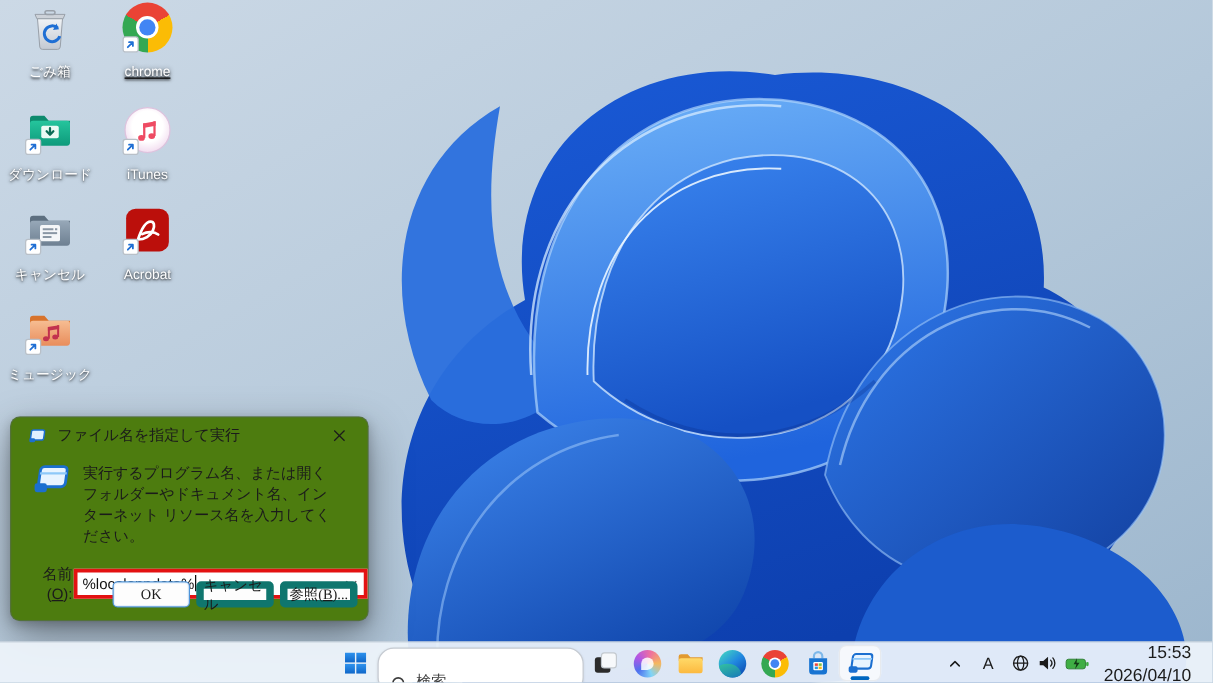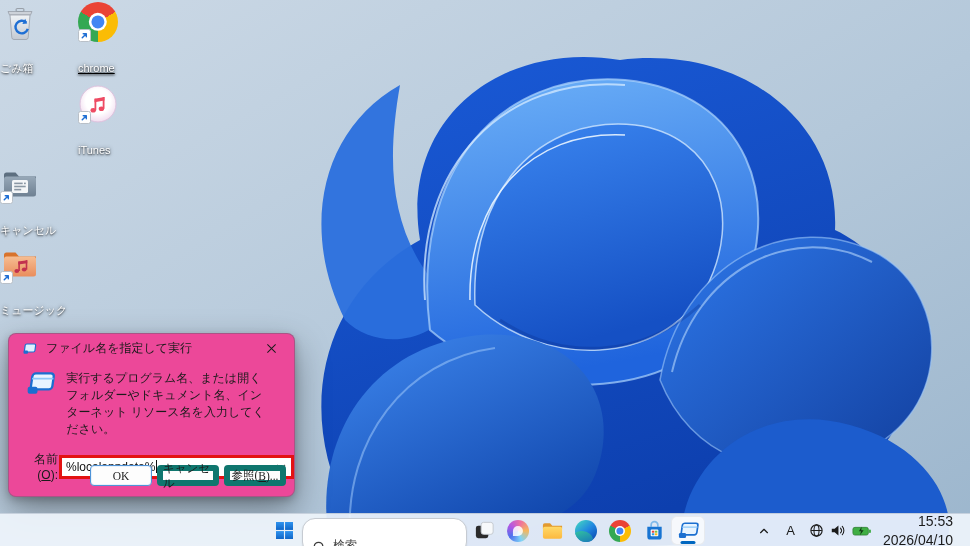--- a/index.html
+++ b/index.html
@@ -4,35 +4,35 @@
 <style>
   * { margin:0; padding:0; box-sizing:border-box; }
   html,body { width:970px; height:546px; overflow:hidden; }
   body { font-family:"Liberation Sans","DejaVu Sans",sans-serif; }
   .screen { position:relative; width:970px; height:546px; overflow:hidden; background:#b7c9da; }
 
   
   .wallpaper { position:absolute; inset:0; }
 
   
-  .desk-icon { position:absolute; width:80px; height:78px; display:flex; flex-direction:column; align-items:flex-start; gap:20px; cursor:default; }
+  .desk-icon { position:absolute; width:80px; height:78px; display:flex; flex-direction:column; align-items:center; gap:10px; cursor:default; }
   .desk-icon .ic { width:40px; height:40px; position:relative; display:flex; align-items:center; justify-content:center; }
   .desk-icon .lbl { font-size:11px; color:#fff; text-align:center; line-height:1.15;
       text-shadow:0 1px 2px rgba(0,0,0,.8), 0 0 4px rgba(0,0,0,.45); }
   .shortcut-badge { position:absolute; left:0; bottom:0; width:13px; height:13px; background:#fff;
       border:1px solid #b9c0c8; border-radius:2.5px; display:flex; align-items:center; justify-content:center; }
   .chrome-ball { width:100%; height:100%; border-radius:50%; position:relative;
       background:conic-gradient(from -60deg, #ea4335 0deg 120deg, #fbbc05 120deg 240deg, #34a853 240deg 360deg); }
   .chrome-ball::before { content:""; position:absolute; left:50%; top:50%; width:46%; height:46%;
       transform:translate(-50%,-50%); background:#fff; border-radius:50%; }
   .chrome-ball::after { content:""; position:absolute; left:50%; top:50%; width:33%; height:33%;
       transform:translate(-50%,-50%); background:#4285f4; border-radius:50%; }
 
   
-  .run-dialog { position:absolute; left:8px; top:333px; width:287px; height:164px; background:#ec4899;
+  .run-dialog { position:absolute; left:8px; top:333px; width:287px; height:164px; background:#4d7c0f;
       border:1px solid rgba(90,100,110,.45); border-radius:8px;
       box-shadow:0 14px 34px rgba(0,0,0,.38), 0 3px 9px rgba(0,0,0,.22); z-index:5; }
   .rd-titlebar { display:flex; align-items:center; height:29px; padding:0 6px 0 13px; }
   .rd-title { font-size:12px; color:#1b1b1b; margin-left:9px; flex:1; white-space:nowrap; }
   .rd-close { width:34px; height:24px; display:flex; align-items:center; justify-content:center; border-radius:5px; cursor:default; }
   .rd-body { display:flex; gap:11px; padding:7px 28px 0 16px; }
   .rd-desc { font-size:12px; color:#1b1b1b; line-height:1.42; width:224px; }
   .rd-name-row { display:flex; align-items:center; margin:13px 0 0 14px;text-align:right; }
   .rd-name-label { font-size:12px; color:#1b1b1b; width:35px; flex:none; }
   .mnemonic { text-decoration:underline; }
@@ -150,20 +150,42 @@
       <div class="chrome-ball"></div>
       <div class="shortcut-badge">
         <svg width="9" height="9" viewBox="0 0 10 10">
             <path d="M2.5 7.5 L7 3 M7 3 H3.6 M7 3 V6.4" stroke="#1f6fd4" stroke-width="1.6" fill="none" stroke-linecap="round"></path>
           </svg>
       </div>
     </div>
     <div class="lbl">chrome</div>
   </div>
 
+  <div class="desk-icon" style="left:0px; top:84px;">
+    <div class="ic">
+      <svg width="40" height="40" viewBox="0 0 40 40">
+        <defs>
+            <linearGradient id="dlG" x1="0" y1="0" x2="0" y2="1">
+          <stop offset="0" stop-color="#25c59d"></stop>
+              <stop offset="1" stop-color="#0e9a7b"></stop>
+            </linearGradient>
+          </defs>
+        <path d="M4 11 a2.5 2.5 0 0 1 2.5 -2.5 h9 l3.5 4 H36 v3 H4 Z" fill="#0d8a6d"></path>
+        <rect x="4" y="12.5" width="32" height="20" rx="2.5" fill="url(#dlG)"></rect>
+        <rect x="13" y="16.5" width="14" height="10" rx="1.5" fill="#eafaf4"></rect>
+        <path d="M20 18.5 v4.6 M17.3 21 L20 23.8 L22.7 21" stroke="#0b6b55" stroke-width="1.8" fill="none" stroke-linecap="round" stroke-linejoin="round"></path>
+      </svg>
+      <div class="shortcut-badge">
+        <svg width="9" height="9" viewBox="0 0 10 10">
+            <path d="M2.5 7.5 L7 3 M7 3 H3.6 M7 3 V6.4" stroke="#1f6fd4" stroke-width="1.6" fill="none" stroke-linecap="round"></path>
+          </svg>
+      </div>
+    </div>
+    <div class="lbl">ダウンロード</div>
+  </div>
 
   <div class="desk-icon" style="left:78px; top:84px;">
     <div class="ic">
       <svg width="40" height="40" viewBox="0 0 40 40">
         <defs>
             <radialGradient id="itG" cx="0.5" cy="0.42" r="0.62">
           <stop offset="0.55" stop-color="#ffffff"></stop>
               <stop offset="0.88" stop-color="#f4e2f2"></stop>
               <stop offset="1" stop-color="#e7c9e6"></stop>
             </radialGradient>
@@ -205,20 +227,35 @@
       </svg>
       <div class="shortcut-badge">
         <svg width="9" height="9" viewBox="0 0 10 10">
             <path d="M2.5 7.5 L7 3 M7 3 H3.6 M7 3 V6.4" stroke="#1f6fd4" stroke-width="1.6" fill="none" stroke-linecap="round"></path>
           </svg>
       </div>
     </div>
     <div class="lbl">キャンセル</div>
   </div>
 
+  <div class="desk-icon" style="left:78px; top:164px;">
+    <div class="ic">
+      <svg width="38" height="38" viewBox="0 0 40 40">
+        <rect x="2" y="2" width="36" height="36" rx="8" fill="#bb0f0b"></rect>
+        <path d="M12 28 C15 19 19 13 22.5 13 C25.5 13 26.5 16 24.5 20.5 C22.5 25 17.5 28 12 28 Z" fill="none" stroke="#ffffff" stroke-width="2.3" stroke-linejoin="round"></path>
+        <path d="M15.5 23.5 C20 21 25.5 21.2 29 23.8" fill="none" stroke="#ffffff" stroke-width="2.3" stroke-linecap="round"></path>
+      </svg>
+      <div class="shortcut-badge">
+        <svg width="9" height="9" viewBox="0 0 10 10">
+            <path d="M2.5 7.5 L7 3 M7 3 H3.6 M7 3 V6.4" stroke="#1f6fd4" stroke-width="1.6" fill="none" stroke-linecap="round"></path>
+          </svg>
+      </div>
+    </div>
+    <div class="lbl">Acrobat</div>
+  </div>
 
   <div class="desk-icon" style="left:0px; top:244px;">
     <div class="ic">
       <svg width="40" height="40" viewBox="0 0 40 40">
         <defs>
             <linearGradient id="musG" x1="0" y1="0" x2="0" y2="1">
           <stop offset="0" stop-color="#f6bd92"></stop>
               <stop offset="1" stop-color="#e98d5c"></stop>
             </linearGradient>
           </defs>

